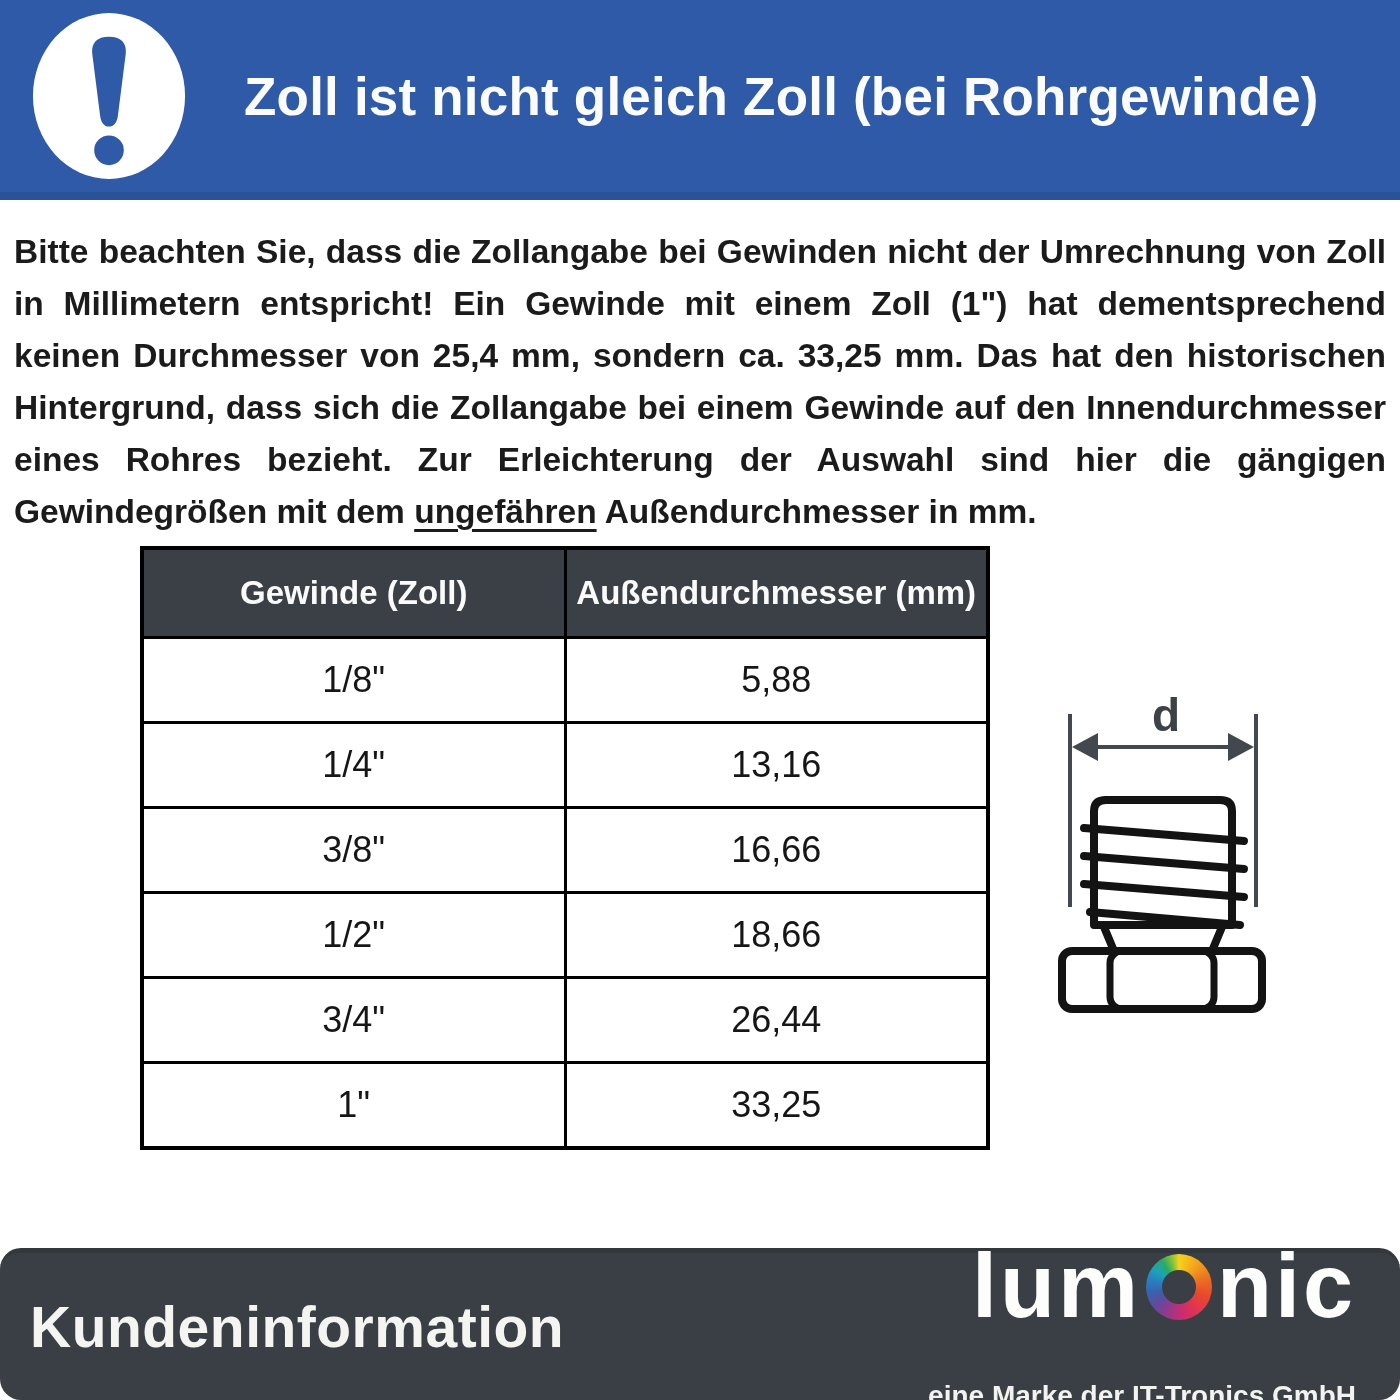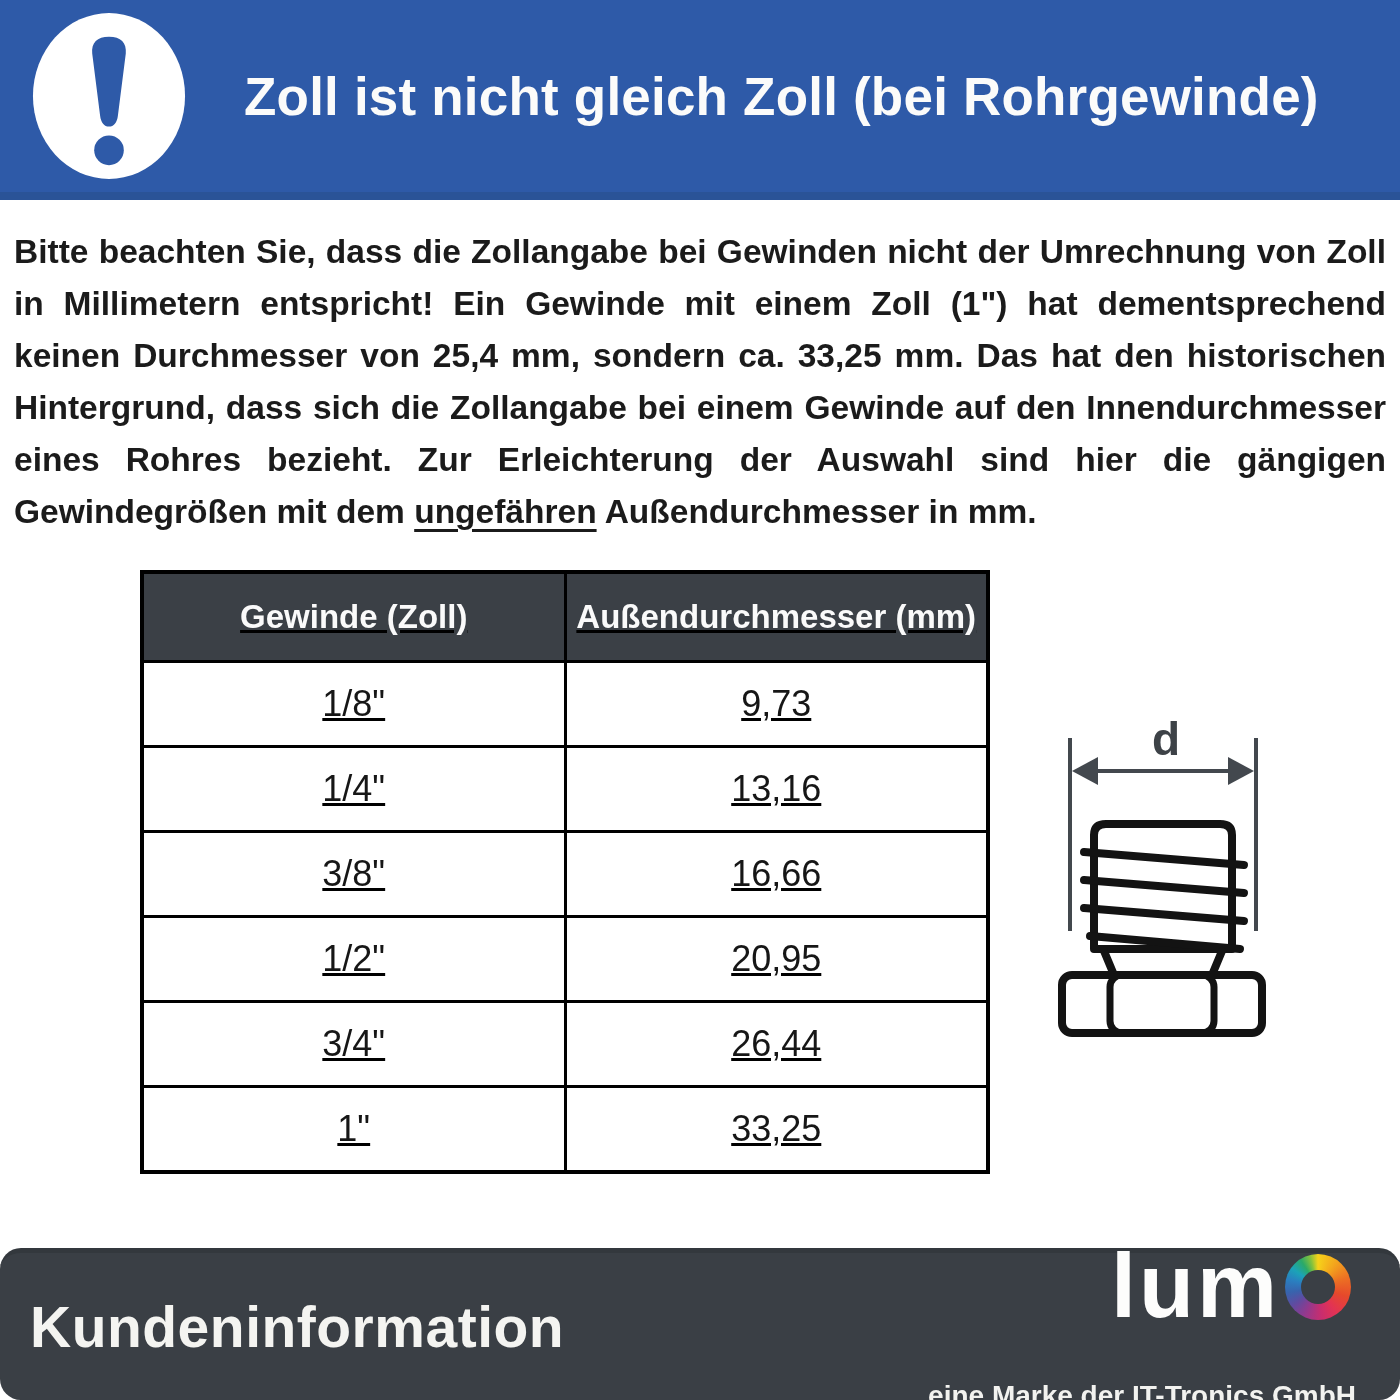--- a/index.html
+++ b/index.html
@@ -19,21 +19,21 @@
   }
   
   .intro{
     margin:0 14px;padding-top:26px;font-size:33.5px;line-height:52px;
     font-weight:700;color:#1b1b1b;text-align:justify;
   }
   .intro .underlined{
     text-decoration:underline;text-decoration-thickness:3px;text-underline-offset:6px;
   }
   
-  .main-row{display:flex;align-items:flex-start;margin-top:32px;text-decoration:underline;}
+  .main-row{display:flex;align-items:flex-start;margin-top:8px;}
   .gauge-table{
     margin-left:140px;width:850px;border-collapse:collapse;table-layout:fixed;
     border:4px solid #000;
   }
   .gauge-table th,.gauge-table td{border:3px solid #000;text-align:center;vertical-align:middle;}
   .gauge-table th{
     background:#3b4046;color:#fafafa;font-size:33px;font-weight:700;height:84px;
   }
   .gauge-table td{font-size:36px;font-weight:400;color:#161616;height:80px;}
   .diagram-wrap{margin-left:58px;margin-top:141px;}
@@ -83,33 +83,33 @@
     <table class="gauge-table">
       <thead>
         <tr>
           <th>Gewinde (Zoll)</th>
           <th>Außendurchmesser (mm)</th>
         </tr>
       </thead>
       <tbody>
         <tr>
           <td>1/8"</td>
-          <td>9,73</td>
+          <td>5,88</td>
         </tr>
         <tr>
           <td>1/4"</td>
           <td>13,16</td>
         </tr>
         <tr>
           <td>3/8"</td>
           <td>16,66</td>
         </tr>
         <tr>
           <td>1/2"</td>
-          <td>20,95</td>
+          <td>18,66</td>
         </tr>
         <tr>
           <td>3/4"</td>
           <td>26,44</td>
         </tr>
         <tr>
           <td>1"</td>
           <td>33,25</td>
         </tr>
       </tbody>
@@ -141,18 +141,19 @@
       </svg>
     </div>
   </div>
 
   <div class="footer">
     <div class="footer-label">Kundeninformation</div>
     <div class="brand">
       <div class="wordmark">
         <span>lum</span>
         <span class="brand-ring"></span>
+        <span>nic</span>
       </div>
       <div class="tagline">eine Marke der IT-Tronics GmbH</div>
     </div>
   </div>
 
 </div>
 
 </body></html>

